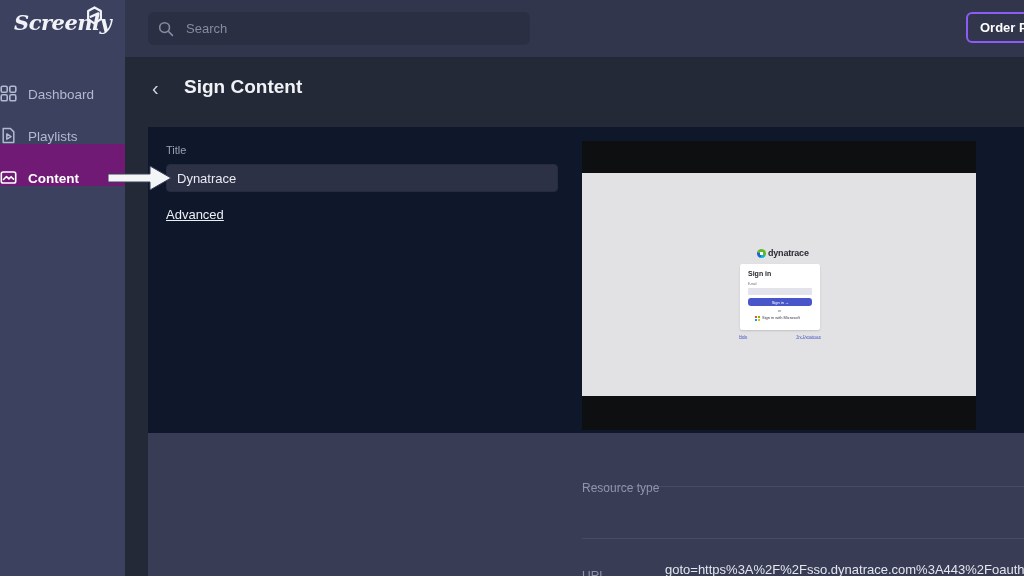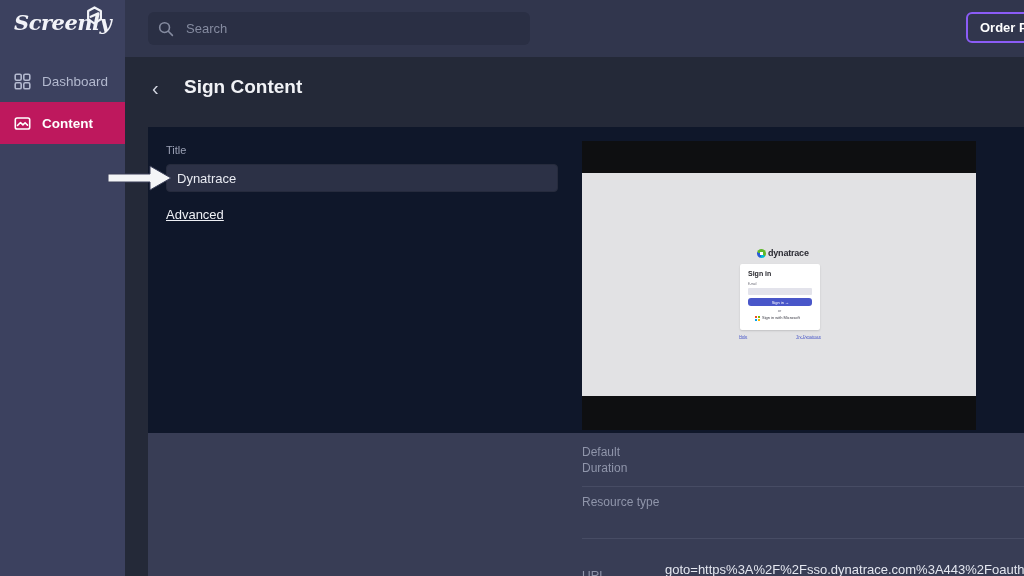--- a/index.html
+++ b/index.html
@@ -7,25 +7,25 @@
        -webkit-font-smoothing:antialiased;}
   #app{position:relative;width:1024px;height:576px;background:#242938;overflow:hidden;}
 
   
   .sidebar{position:absolute;left:0;top:0;width:125px;height:576px;background:#3c415f;z-index:3;}
   .logo{position:relative;height:58px;padding:10px 0 0 14px;color:#fff;cursor:pointer;}
   .logo-text{font-family:"DejaVu Serif",serif;font-style:italic;font-weight:700;
              font-size:21px;letter-spacing:-.5px;color:#f2f3f8;}
   .logo-mark{position:absolute;left:86px;top:6px;}
   .nav{position:absolute;top:60px;left:0;right:0;}
-  .nav-item{display:flex;align-items:center;height:42px;padding-left:14px;cursor:pointer;
+  .nav-item{display:flex;align-items:flex-end;height:42px;cursor:pointer;
             color:#b3b9cf;font-size:13.5px;}
   .nav-item .nav-icon{width:17px;height:17px;margin-right:11px;display:flex;align-items:center;justify-content:center;}
   .nav-item svg{stroke:#b3b9cf;}
-  .nav-item.active{background:#be185d;color:#ffffff;font-weight:700;}
+  .nav-item.active{background:#701a75;color:#ffffff;font-weight:700;}
   .nav-item.active svg{stroke:#ffffff;}
 
   
   .topbar{position:absolute;left:125px;top:0;width:899px;height:57px;background:#31364d;z-index:2;overflow:hidden;padding-left:48px;}
   .search-box{position:absolute;left:23px;top:12px;width:382px;height:33px;background:#2a2f44;
               border-radius:6px;display:flex;align-items:center;padding:0 10px;box-sizing:border-box;}
   .search-box svg{flex:0 0 auto;margin-right:10px;}
   .search-box input{background:transparent;border:none;outline:none;color:#dfe2ec;
                     font-size:13px;width:100%;font-family:"Liberation Sans",sans-serif;}
   .search-box input::placeholder{color:#858ba0;}
@@ -74,21 +74,21 @@
                transform:scale(.5);transform-origin:0 0;}
   .mock-links{position:absolute;left:157px;top:161px;width:82px;height:6px;}
   .mock-links span{position:absolute;font-size:8px;color:#4d5bc9;text-decoration:underline;white-space:nowrap;}
   .link-help{left:0;transform:scale(.5);transform-origin:0 0;}
   .link-try{right:0;transform:scale(.5);transform-origin:100% 0;}
 
   
   .card-bottom{position:absolute;left:148px;top:433px;width:876px;height:143px;background:#383d55;}
   .detail-label{position:absolute;left:434px;width:80px;font-size:12px;line-height:16px;color:#8f95aa;}
   .lbl-duration{top:11px;}
-  .lbl-resource{top:61px;}
+  .lbl-resource{top:47px;}
   .lbl-url{top:135px;}
   .divider{position:absolute;left:434px;right:0;height:1px;background:#474c64;}
   .div-1{top:53px;}
   .div-2{top:105px;}
   .detail-value{position:absolute;left:517px;top:129px;font-size:13px;color:#e4e7f0;white-space:nowrap;}
 
   
   .annot-arrow{position:absolute;left:108px;top:164px;z-index:5;pointer-events:none;}
 </style>
 </head>
@@ -110,20 +110,29 @@
       <div class="nav-item">
         <span class="nav-icon">
           <svg width="17" height="17" viewBox="0 0 17 17" fill="none" stroke-width="1.6" stroke="currentColor">
             <rect x="1.2" y="1.2" width="6" height="6" rx="1.4"></rect>
               <rect x="9.8" y="1.2" width="6" height="6" rx="1.4"></rect>
             <rect x="1.2" y="9.8" width="6" height="6" rx="1.4"></rect>
               <rect x="9.8" y="9.8" width="6" height="6" rx="1.4"></rect>
           </svg>
         </span>
         <span class="nav-label">Dashboard</span>
+      </div>
+      <div class="nav-item">
+        <span class="nav-icon">
+          <svg width="17" height="17" viewBox="0 0 17 17" fill="none" stroke-width="1.5" stroke="currentColor">
+            <path d="M3.2 1.5 h7.2 l3.4 3.4 v10.6 h-10.6 z" stroke-linejoin="round"></path>
+            <polygon points="6.8,7 11,9.6 6.8,12.2" stroke-linejoin="round"></polygon>
+          </svg>
+        </span>
+        <span class="nav-label">Playlists</span>
       </div>
       <div class="nav-item active">
         <span class="nav-icon">
           <svg width="17" height="17" viewBox="0 0 17 17" fill="none" stroke-width="1.6" stroke="currentColor">
             <rect x="1.3" y="3" width="14.4" height="11" rx="1.8"></rect>
             <path d="M3.5 10.5 l3-3 2.4 2.4 2.2-2.2 2.4 2.4" stroke-linejoin="round" stroke-linecap="round"></path>
           </svg>
         </span>
         <span class="nav-label">Content</span>
       </div>
@@ -179,21 +188,20 @@
         </div>
         <div class="mock-links">
           <span class="link-help">Help</span>
           <span class="link-try">Try Dynatrace</span>
         </div>
       </div>
     </div>
   </section>
 
   <section class="card-bottom">
-    <span class="detail-label lbl-duration">Default Duration</span>
     <div class="divider div-1"></div>
     <span class="detail-label lbl-resource">Resource type</span>
     <div class="divider div-2"></div>
     <span class="detail-label lbl-url">URL</span>
     <span class="detail-value">goto=https%3A%2F%2Fsso.dynatrace.com%3A443%2Foauth2%2Faut</span>
   </section>
 
   <svg class="annot-arrow" width="64" height="28" viewBox="0 0 64 28">
     <polygon points="0,10 42,10 42,2 63,14 42,26 42,18 0,18" fill="#f4f5f7" stroke="#3a3f58" stroke-width="1"></polygon>
   </svg>

